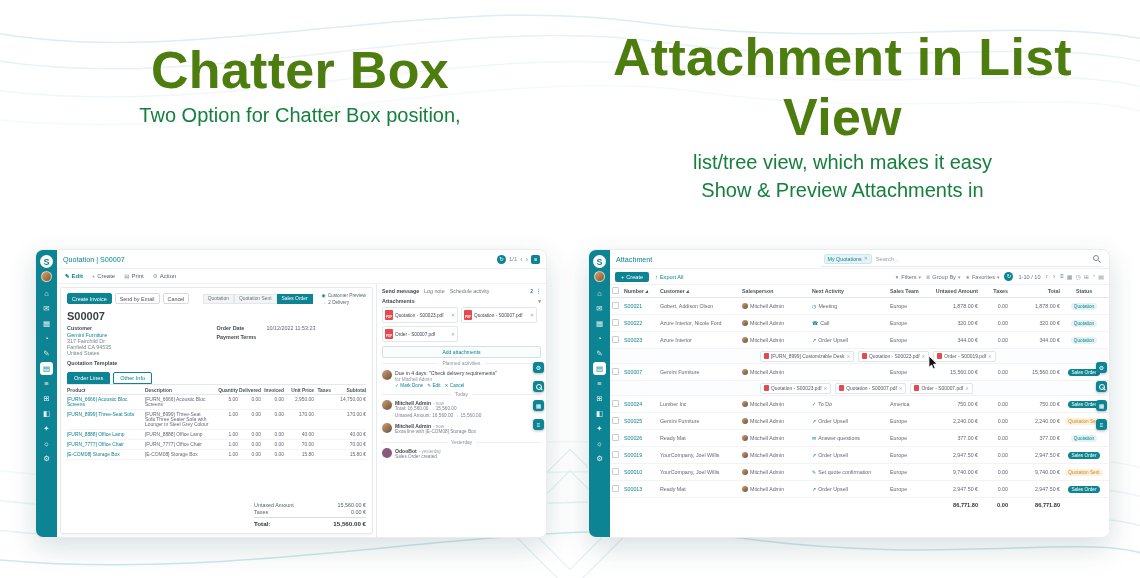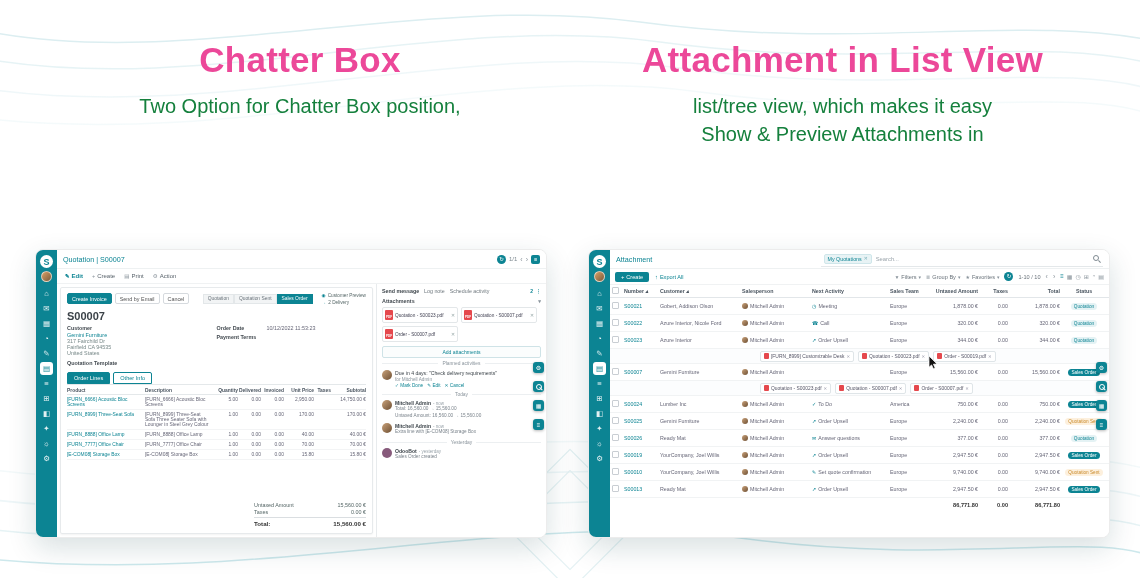--- a/index.html
+++ b/index.html
@@ -3,22 +3,22 @@
 <meta charset="utf-8">
 <style>
   *{box-sizing:border-box;margin:0;padding:0}
   html,body{width:1140px;height:578px;overflow:hidden;background:#fff;font-family:"Liberation Sans",sans-serif}
   .page{position:relative;width:1140px;height:578px;background:#fff;overflow:hidden}
   .waves{position:absolute;left:0;top:0;width:1140px;height:578px;pointer-events:none}
 
   
   .hero{position:absolute;text-align:center}
   .hero-left{left:55px;top:40px;width:490px}
-  .hero-right{left:575px;top:40px;width:535px}
-  .title{font-size:35px;font-weight:700;color:#ec4899;letter-spacing:.3px;margin-bottom:12px}
+  .hero-right{left:575px;top:27px;width:535px}
+  .title{font-size:52px;font-weight:700;color:#4d7c0f;letter-spacing:.3px;margin-bottom:1px}
   .sub-line{font-size:20px;color:#15803d;line-height:1.42}
 
   
   .card{position:absolute;background:#fff;border-radius:8px;border:1px solid #ececec;box-shadow:0 10px 28px rgba(13,60,70,.16);overflow:hidden}
   .card-left{left:35px;top:249px;width:512px;height:289px}
   .card-right{left:588px;top:249px;width:522px;height:289px}
 
   
   .sidebar{position:absolute;left:0;top:0;bottom:0;width:21px;background:#0C8493;display:flex;flex-direction:column;align-items:center;padding-top:5px;gap:3px}
   .logo{width:13px;height:13px;background:#fff;border-radius:50%;color:#0C8493;font-size:9px;font-weight:700;display:flex;align-items:center;justify-content:center}

